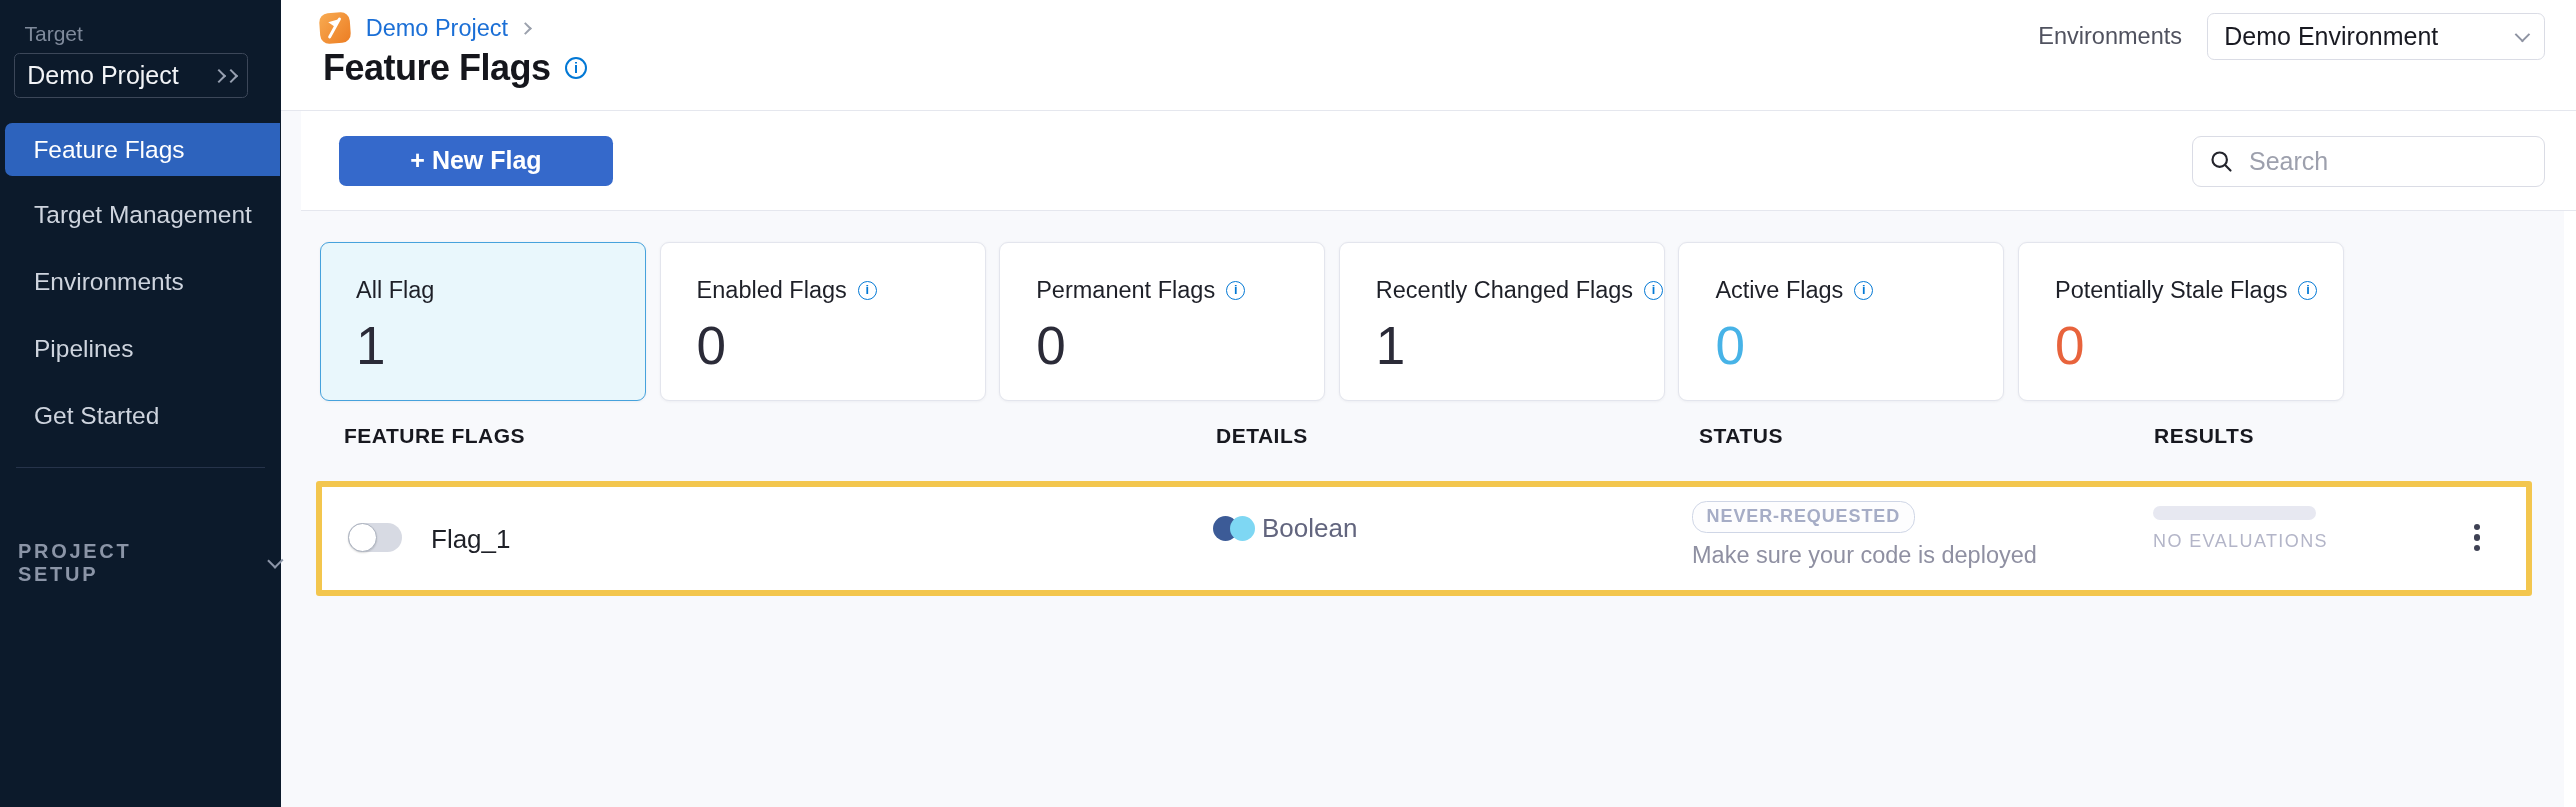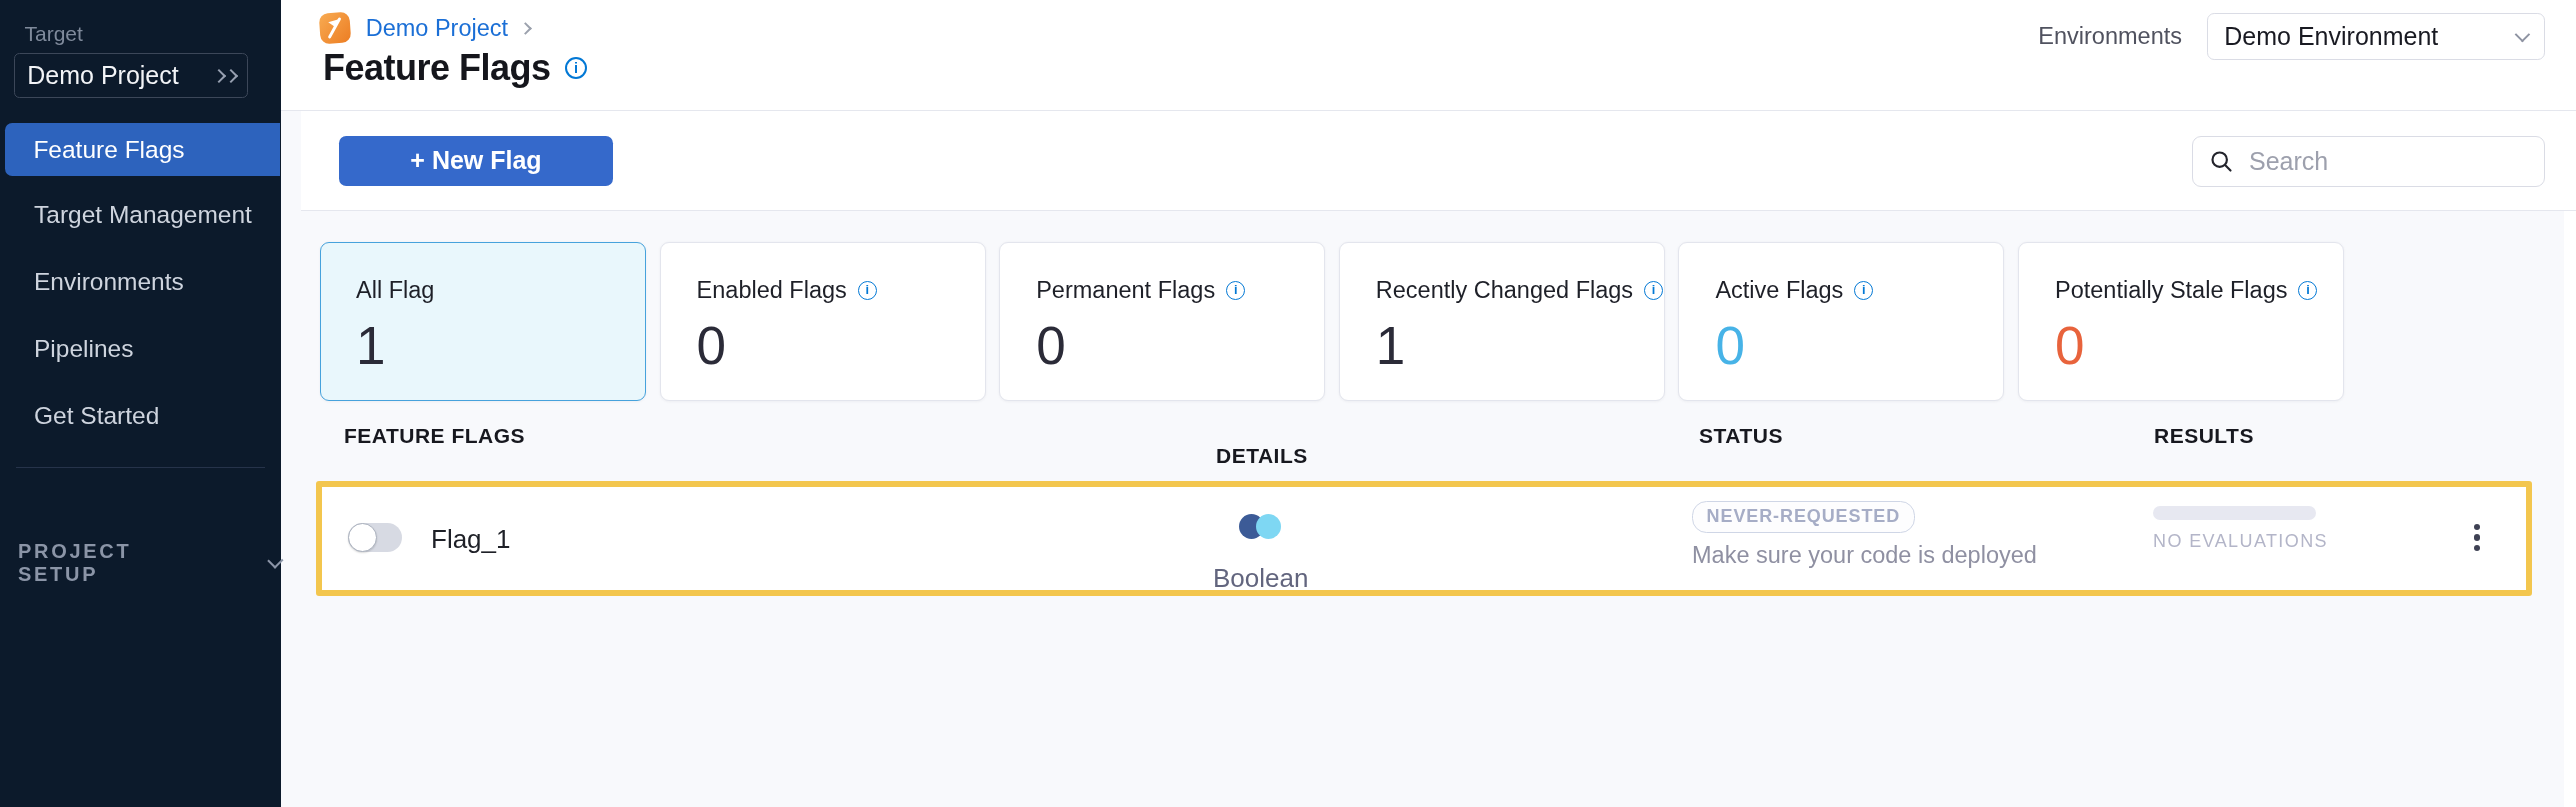--- a/index.html
+++ b/index.html
@@ -67,33 +67,33 @@
   .stats-row { position:absolute; left:39px; top:32px; display:flex; gap:13.6px; }
   .stat-card { width:326px; height:159px; background:#fff; border:0.9px solid #e3e5ed; border-radius:9px;
     padding:34px 0 0 36px; box-shadow:0 0.9px 2.7px rgba(40,41,61,0.05); cursor:pointer; }
   .stat-card.selected { background:#e9f7fc; border:1.8px solid #46a2dc; padding:34px 0 0 35px; }
   .stat-label-row { display:flex; align-items:center; gap:11px; }
   .stat-label { font-size:23.5px; color:#1e2028; }
   .stat-value { font-size:53px; margin-top:11px; color:#1d1d28; }
 
   .col-header { position:absolute; font-size:21px; font-weight:bold; color:#17181f; letter-spacing:0.5px; }
   .col-h-flags   { left:63px;  top:214px; }
-  .col-h-details { left:935px; top:214px;margin-top:20px; }
+  .col-h-details { left:935px; top:214px; }
   .col-h-status  { left:1418px; top:214px; }
   .col-h-results { left:1873px; top:214px; }
 
   
   .flag-row { position:absolute; left:35px; top:271px; width:2216px; height:115px; background:#fff;
     border:6.3px solid #f3c64e; border-radius:3px; }
   .toggle { position:absolute; left:26px; top:36px; width:54px; height:29px; background:#d7dae3;
     border-radius:14.5px; cursor:pointer; }
   .toggle .knob { position:absolute; left:0px; top:0px; width:29px; height:29px; background:#fff;
     border:1.8px solid #a9b0bd; border-radius:50%; box-shadow:0 0.9px 1.8px rgba(0,0,0,0.15); }
   .flag-name { position:absolute; left:109px; top:37px; font-size:26px; color:#1e2027; cursor:pointer; }
-  .details-group { position:absolute; left:891px; top:26px; display:flex; align-items:center; gap:23px;flex-direction:column; }
+  .details-group { position:absolute; left:891px; top:26px; display:flex; align-items:center; gap:6px; }
   .bool-icon { position:relative; width:43px; height:27px; }
   .bool-icon .c1 { position:absolute; left:0; top:0.9px; width:25px; height:25px; border-radius:50%; background:#3c5b97; }
   .bool-icon .c2 { position:absolute; left:17px; top:0.9px; width:25px; height:25px; border-radius:50%; background:#7ed7f3; }
   .detail-type { font-size:26px; color:#62657e; }
   .status-group { position:absolute; left:1370px; top:13.6px; }
   .status-badge { display:inline-block; border:1.4px solid #cfd6e6; border-radius:14.5px; padding:4.5px 13.6px 5.4px;
     font-size:18px; font-weight:bold; letter-spacing:0.9px; color:#a6adc6; background:#fdfdfe; }
   .status-text { font-size:23.5px; color:#8f90a2; margin-top:8.2px; }
   .results-group { position:absolute; left:1831px; top:19px; }
   .progress-bar { width:163px; height:13.6px; background:#e7e8f1; border-radius:7.2px; }

